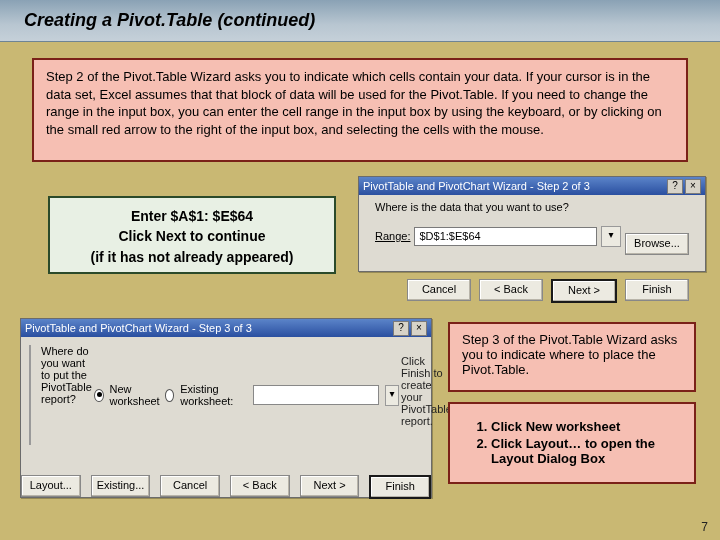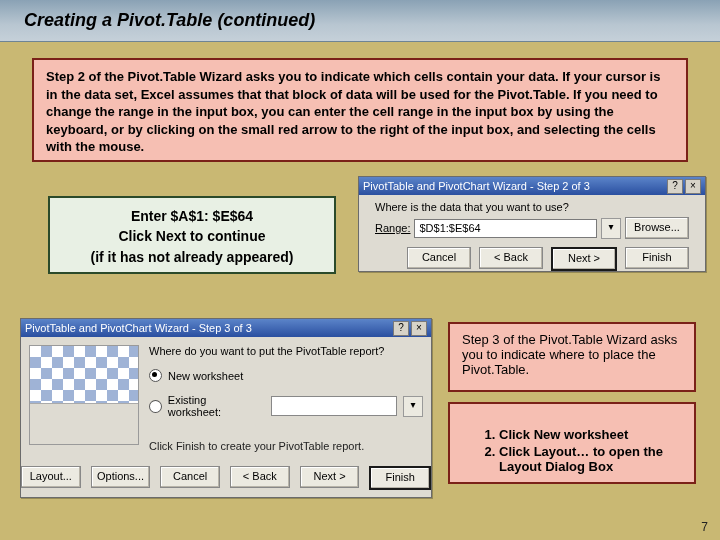--- a/index.html
+++ b/index.html
@@ -13,32 +13,32 @@
   .titlebar{
     position:absolute;left:0;top:0;width:720px;height:42px;
     background:linear-gradient(#8aa2b5,#b8c6d1 60%,#c5d0d9);
     display:flex;align-items:center;padding-left:24px;box-sizing:border-box;
     border-bottom:1px solid #6e8494;
     font-style:italic;
   }
   .titlebar h1{margin:0;font-size:18px;font-weight:bold;color:#000}
   .box{
     position:absolute;border:2px solid #7a2118;background:#f6bfb3;
-    padding:8px 12px;box-sizing:border-box;font-weight:bold;
+    padding:8px 12px;box-sizing:border-box;
   }
   .instr{left:32px;top:58px;width:656px;height:104px;font-size:13px;line-height:1.35}
   .enter{
     position:absolute;left:48px;top:196px;width:288px;height:78px;
     border:2px solid #2a4a2a;background:#e8f0e4;text-align:center;
     font-weight:bold;font-size:14px;padding:8px 12px;box-sizing:border-box;
     line-height:1.45;
   }
   .box3{left:448px;top:322px;width:248px;height:70px;font-weight:normal;font-size:13px}
   .box4{left:448px;top:402px;width:248px;height:82px;font-weight:bold;font-size:13px}
-  .box4 ol{margin:15px;padding-left:22px}
+  .box4 ol{margin:7px;padding-left:22px}
   .box4 li{margin:2px 0}
   .pagenum{position:absolute;right:12px;bottom:6px;font-size:12px;color:#222}
 
   
   .dlg{
     position:absolute;border:1px solid #6b6b6b;background:#dedbd2;
     font-family:Tahoma,Arial,sans-serif;font-size:11px;color:#000;
     box-shadow:1px 1px 0 rgba(0,0,0,.25);
   }
   .dlg2{left:358px;top:176px;width:346px;height:94px}
@@ -61,40 +61,40 @@
     font-family:Tahoma,Arial,sans-serif;font-size:11px;padding:0 4px;
   }
   .tinybtn{
     width:18px;height:19px;border:1px solid #999;background:#eceae1;
     display:inline-block;text-align:center;line-height:16px;font-size:10px;
   }
   .btnrow{display:flex;gap:8px;justify-content:flex-end}
   .winbtn{
     width:62px;height:20px;border:1px solid #888;background:#eceae1;
     font-family:Tahoma,Arial,sans-serif;font-size:11px;text-align:center;
-    line-height:18px;box-shadow:inset -1px -1px 0 #b8b4a9,inset 1px 1px 0 #fff;
+    line-height:18px;box-shadow:inset -1px -1px 0 #b8b4a9,inset 1px 1px 0 #fff;margin-top:16px;
   }
   .winbtn.primary{border:2px solid #1a1a1a}
 
   
   .dlg3{left:20px;top:318px;width:410px;height:178px}
   .dlg3 .body{display:flex;gap:10px;padding:8px}
   .checker{
     width:108px;height:98px;background:#fff;border:1px solid #9a9a9a;position:relative;
     background-image:
       linear-gradient(45deg,#9fb3d6 25%,transparent 25%),
       linear-gradient(-45deg,#9fb3d6 25%,transparent 25%),
       linear-gradient(45deg,transparent 75%,#9fb3d6 75%),
       linear-gradient(-45deg,transparent 75%,#9fb3d6 75%);
     background-size:22px 22px;
     background-position:0 0,0 11px,11px -11px,-11px 0;
   }
   .checker::after{content:"";position:absolute;left:0;right:0;bottom:0;height:40px;
     background:linear-gradient(#dedbd2,#dedbd2);border-top:1px solid #aaa}
-  .rcol{flex:1;display:flex;flex-direction:column;gap:12px}
+  .rcol{flex:1;display:flex;flex-direction:row;gap:2px}
   .radio{display:flex;align-items:center;gap:6px}
   .radio .dot{
     width:11px;height:11px;border:1px solid #555;border-radius:50%;background:#fff;
     display:inline-block;position:relative;
   }
   .radio.sel .dot::after{content:"";position:absolute;left:2px;top:2px;width:5px;height:5px;
     border-radius:50%;background:#000}
   .exist input{width:120px;height:16px;border:1px solid #888;background:#fff;margin-left:4px;font-size:11px}
   .hint{font-size:11px;color:#222;margin-top:10px}
   .btnrow3{display:flex;gap:10px;justify-content:center;margin-top:6px}
@@ -162,21 +162,21 @@
         <span class="dot"></span>
         <span>Existing worksheet:</span>
         <input type="text" value="" style="">
         <span class="tinybtn">▾</span>
       </div>
       <div class="hint">Click Finish to create your PivotTable report.</div>
     </div>
   </div>
   <div class="btnrow3">
     <span class="winbtn">Layout...</span>
-    <span class="winbtn">Options...</span>
+    <span class="winbtn">Existing...</span>
     <span class="winbtn">Cancel</span>
     <span class="winbtn">&lt; Back</span>
     <span class="winbtn">Next &gt;</span>
     <span class="winbtn primary">Finish</span>
   </div>
 </div>
 
 <div class="box box3">
   <span>Step 3 of the Pivot.Table Wizard asks you to indicate where to place the Pivot.Table.</span>
 </div>

